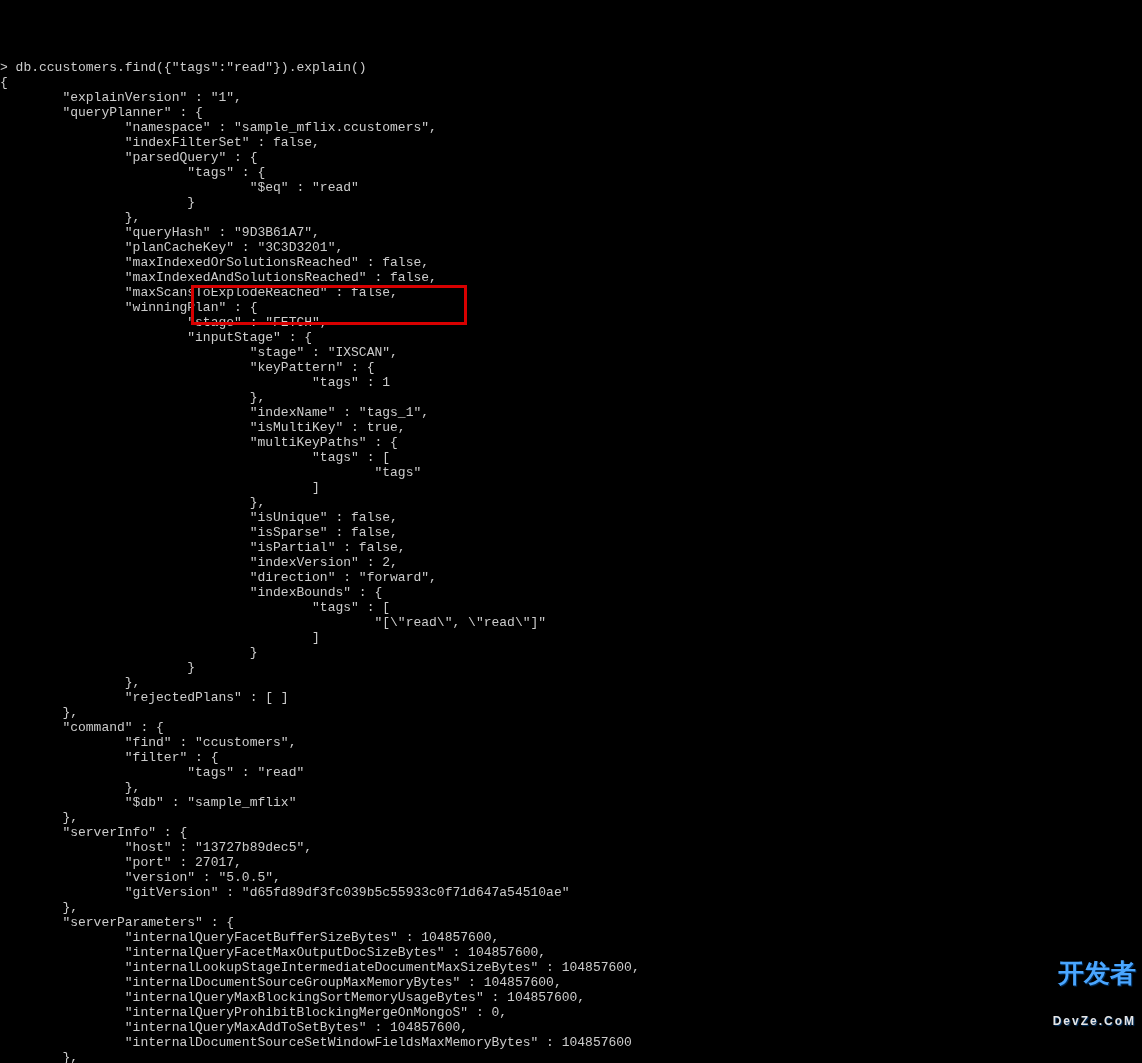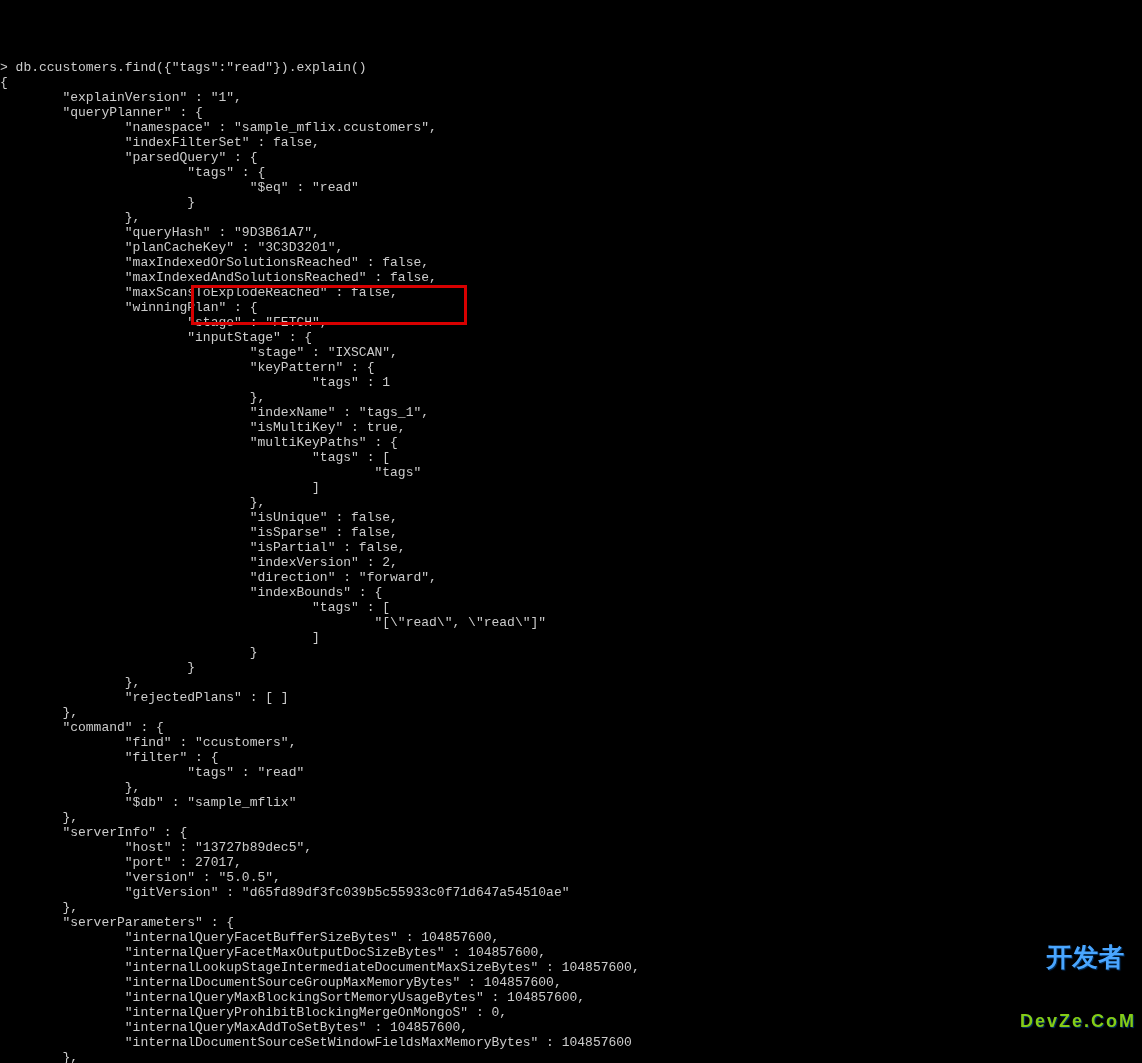--- a/index.html
+++ b/index.html
@@ -23,29 +23,28 @@
     }
     .watermark {
       position: absolute;
       right: 6px;
       bottom: 6px;
       font-family: Arial, sans-serif;
       font-size: 26px;
       color: #4aa6ff;
       font-weight: bold;
       line-height: 24px;
-      text-align: center;
+      text-align: right;
       text-shadow: 1px 1px 1px #003366;
     }
     .watermark .sub {
-      font-size: 18px;
+      font-size: 12px;
       letter-spacing: 2px;
       display: block;
-      color: #84cc16;
-      margin-top: 16px;
+      color: #e5e5e5;
     }
   </style>
 </head>
 <body>
 
 
 
 <div id="terminal">&gt; db.ccustomers.find({"tags":"read"}).explain()
 {
         "explainVersion" : "1",

